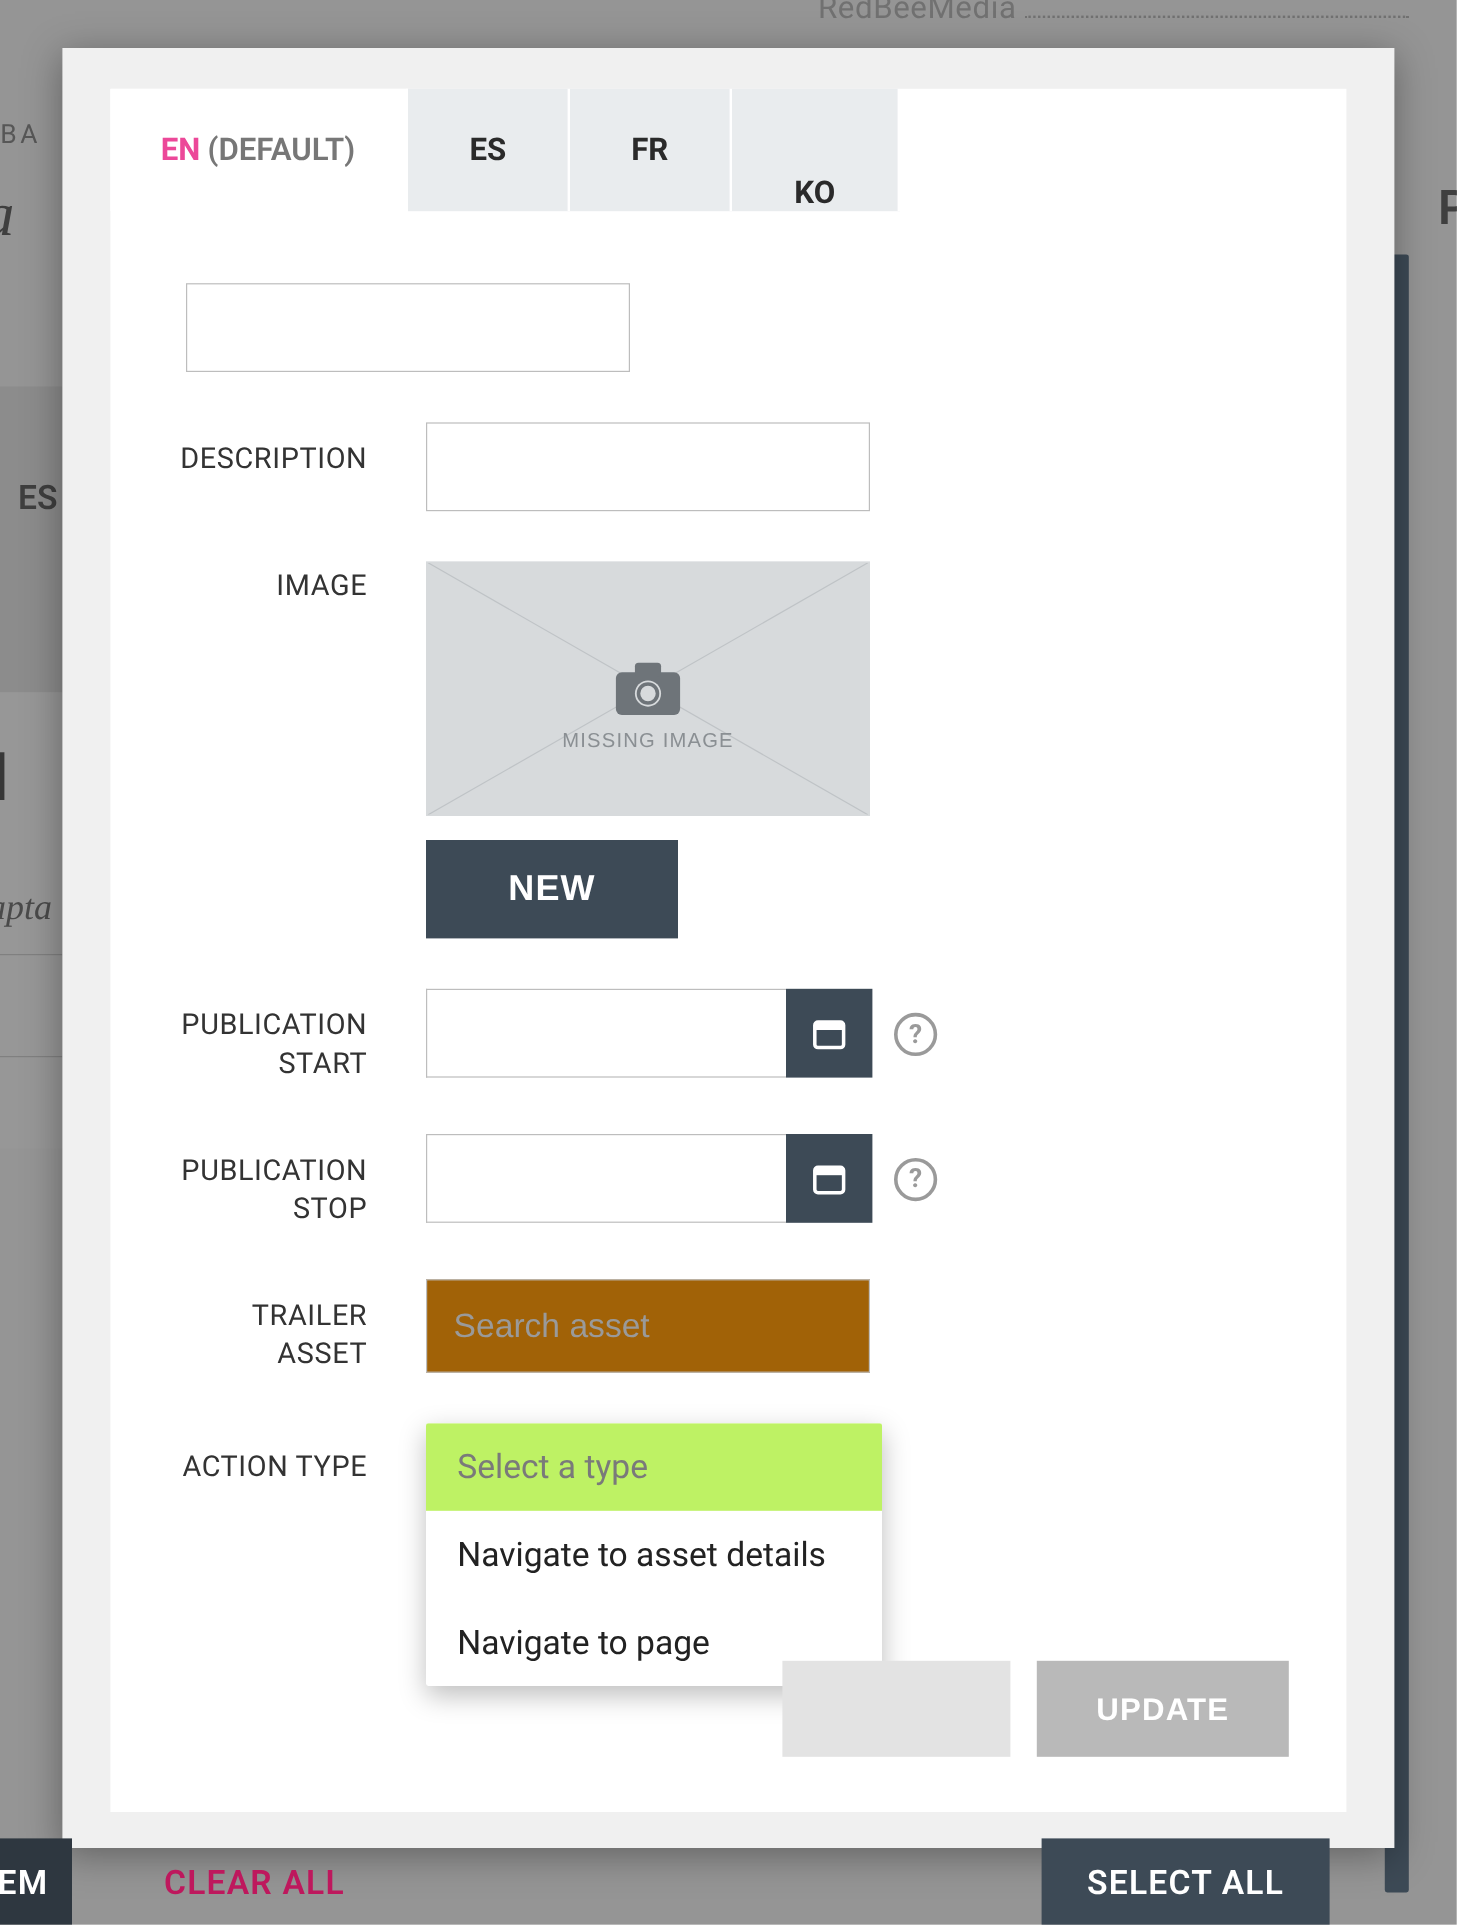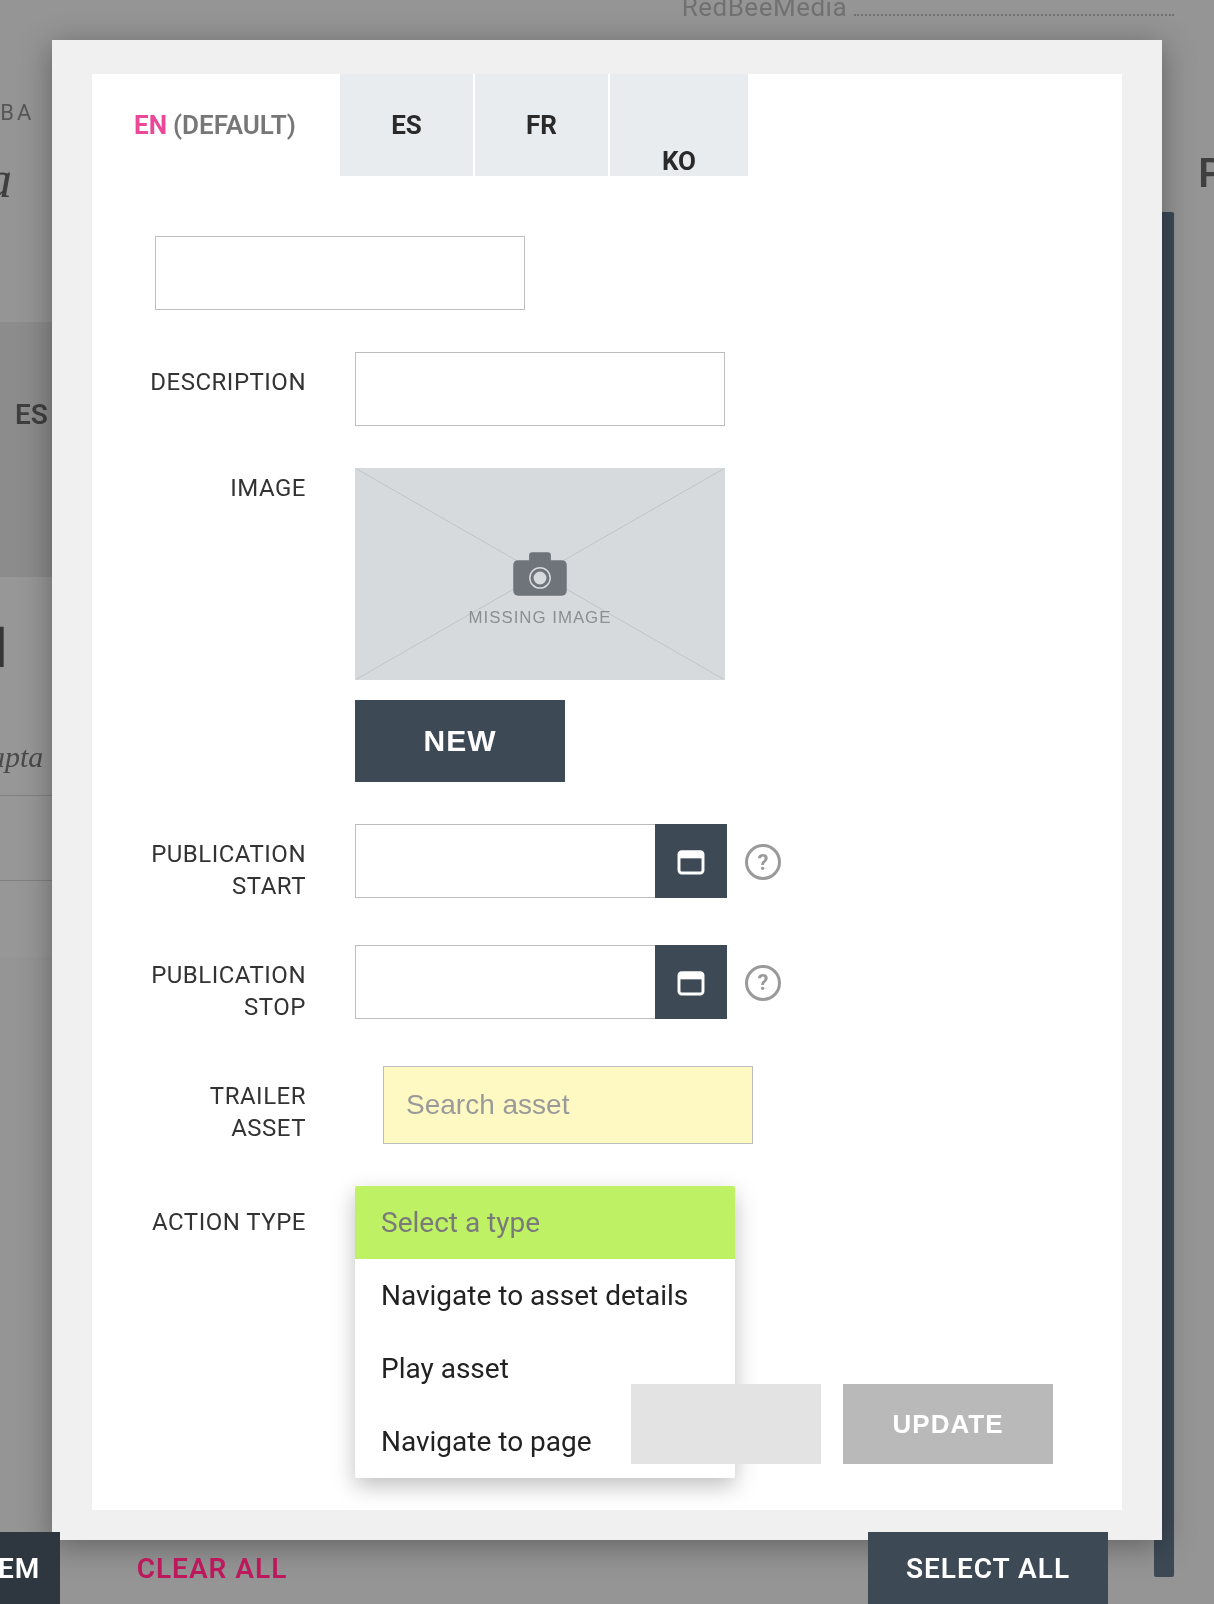--- a/index.html
+++ b/index.html
@@ -52,30 +52,30 @@
 
   .image-box { width:370px; height:212px; background:#d7dadc; position:relative; border:1px solid #d7dadc; overflow:hidden;}
   .image-box svg { width:100%; height:100%; display:block;}
   .new-btn { margin-top:20px; width:210px; height:82px; background:#3d4a56; color:#fff; border:none; font-size:30px; font-weight:700; letter-spacing:1px; cursor:pointer;}
 
   .date-wrap { display:flex; align-items:center;}
   .date-input { width:300px; height:74px; border:1px solid #bdbdbd; border-right:none; background:#fff;}
   .date-btn { width:72px; height:74px; background:#3d4a56; display:flex; align-items:center; justify-content:center; cursor:pointer;}
   .help { width:36px; height:36px; border:3px solid #9a9a9a; border-radius:50%; color:#9a9a9a; font-size:22px; font-weight:700; display:flex; align-items:center; justify-content:center; margin-left:18px; margin-top:2px; cursor:pointer;}
 
-  .search-input { width:370px; height:78px; border:1px solid #bdbdbd; background:#fef9c3; font-size:28px; padding:0 22px;margin-left:28px;}
+  .search-input { width:370px; height:78px; border:1px solid #bdbdbd; background:#a16207; font-size:28px; padding:0 22px;}
   .search-input::placeholder { color:#9a9a9a; }
 
   
   .dropdown { width:380px; background:#fff; border-radius:2px; box-shadow:0 8px 22px rgba(0,0,0,0.25); overflow:hidden;}
   .dd-item { padding:20px 26px; font-size:28px; color:#222; cursor:pointer;}
   .dd-item.placeholder { background:#bef264; color:#7a7a7a; }
 
   
-  .footer-btns { position:absolute; bottom:46px; right:69px; display:flex; gap:22px;align-items:center;}
+  .footer-btns { position:absolute; bottom:46px; right:48px; display:flex; gap:22px;align-items:center;}
   .ghost-btn { width:190px; height:80px; background:#e3e3e3;}
   .update-btn { width:210px; height:80px; background:#b9b9b9; color:#fff; font-size:26px; font-weight:700; letter-spacing:1px; display:flex; align-items:center; justify-content:center; cursor:pointer; border:none;}
 
   
   .bottom-bar { position:absolute; bottom:0; left:0; right:0; height:64px; }
   .bb-btn { position:absolute; bottom:0; height:72px; background:#3d4a56; color:#fff; font-size:28px; font-weight:600; letter-spacing:1px; display:flex; align-items:center; justify-content:center;}
   .bb-tem { left:-40px; width:100px; background:#2e3740;}
   .bb-clear { left:92px; width:240px; background:transparent; color:#be185d;}
   .bb-select { left:868px; width:240px;}
 </style>
@@ -192,21 +192,20 @@
           <input class="search-input" placeholder="Search asset" style="">
         </div>
       </div>
 
       <div class="row" style="margin-bottom:0">
         <div class="label" style="padding-top:20px">ACTION TYPE</div>
         <div class="control">
           <div class="dropdown">
             <div class="dd-item placeholder">Select a type</div>
             <div class="dd-item">Navigate to asset details</div>
-            <div class="dd-item">Play asset</div>
             <div class="dd-item">Navigate to page</div>
           </div>
         </div>
       </div>
 
     </div>
 
     <div class="footer-btns">
       <div class="ghost-btn"></div>
       <button class="update-btn">UPDATE</button>

